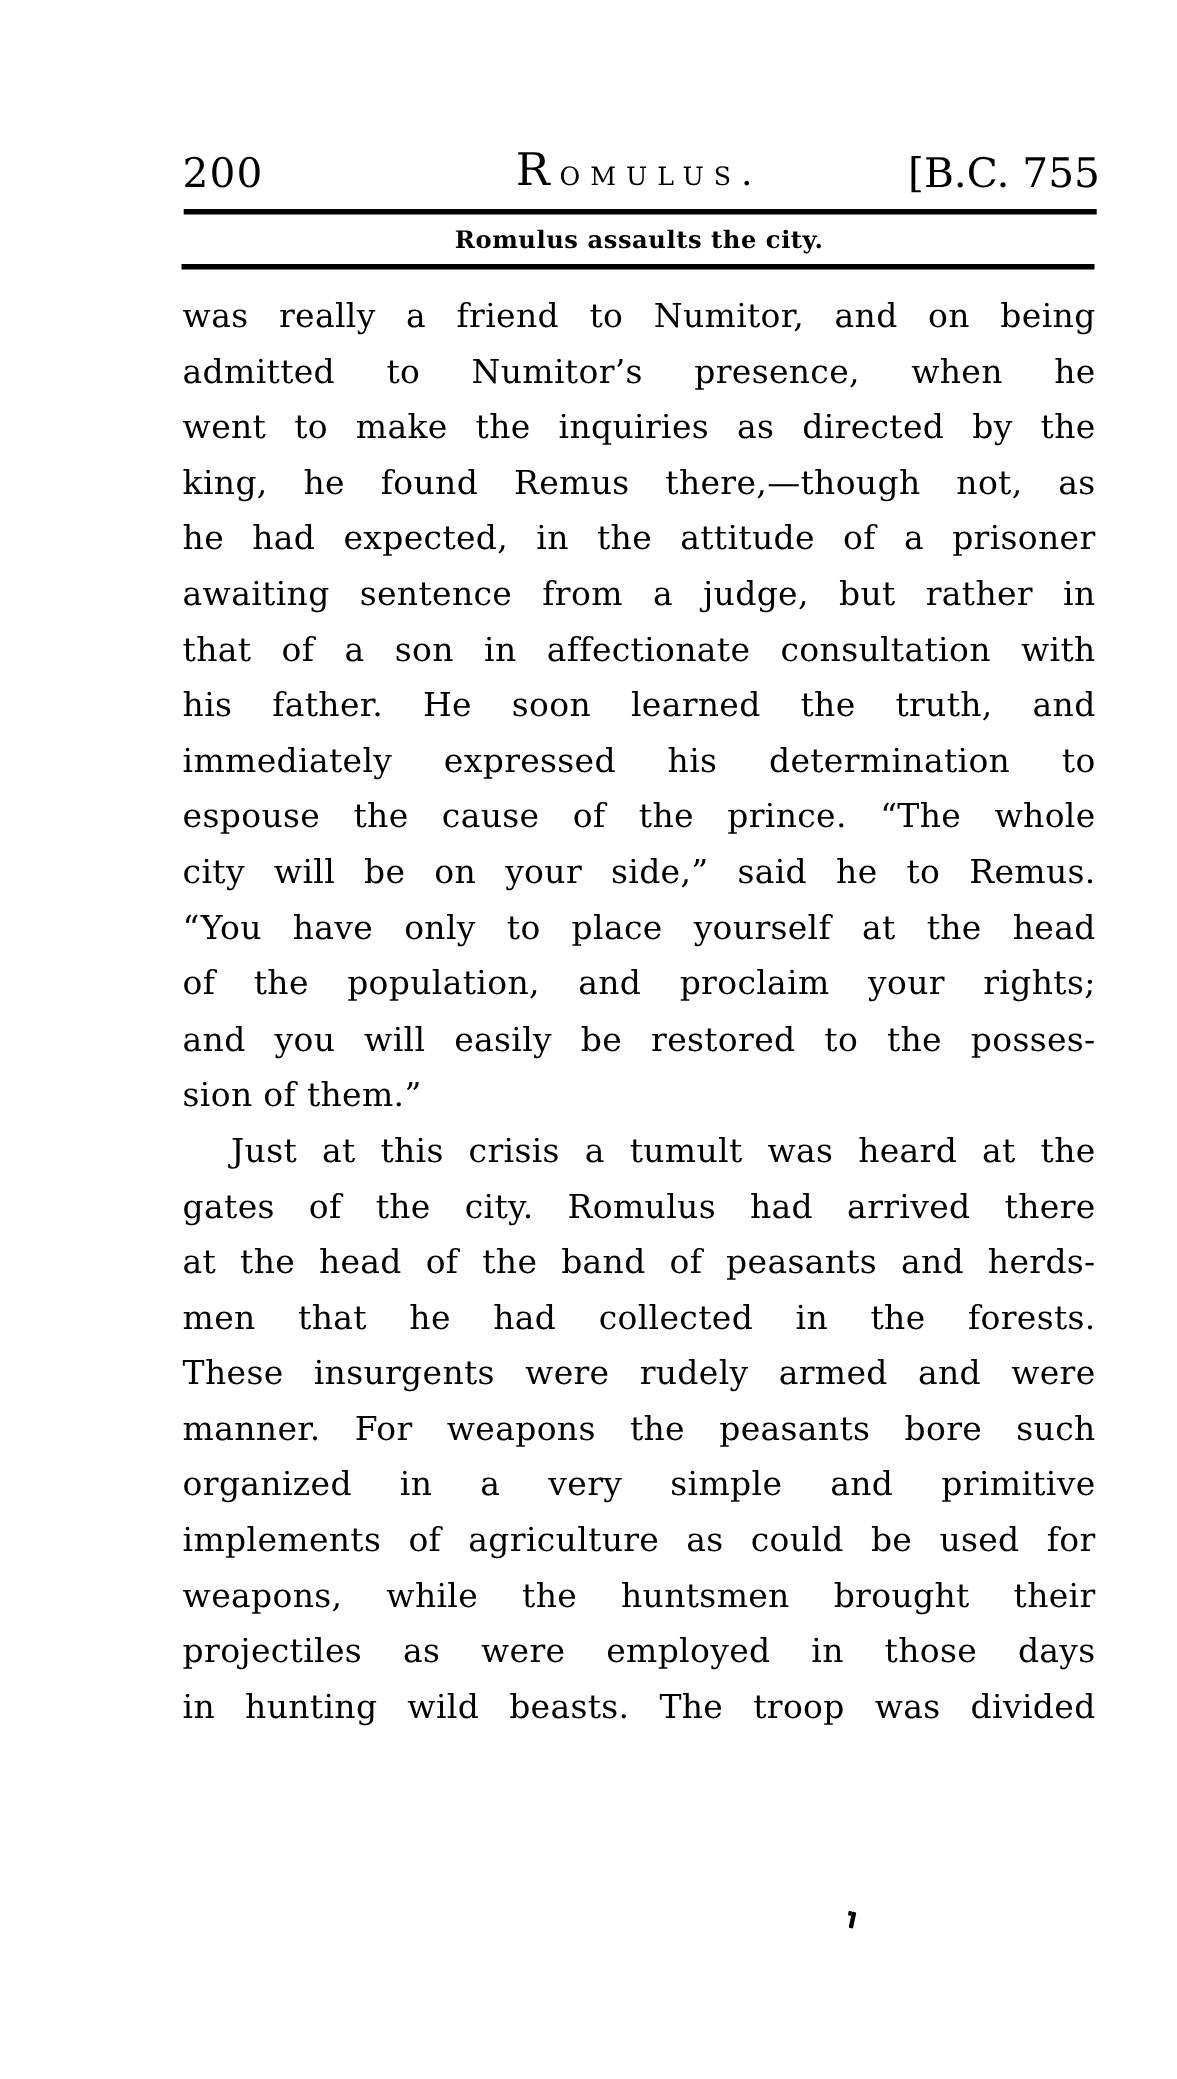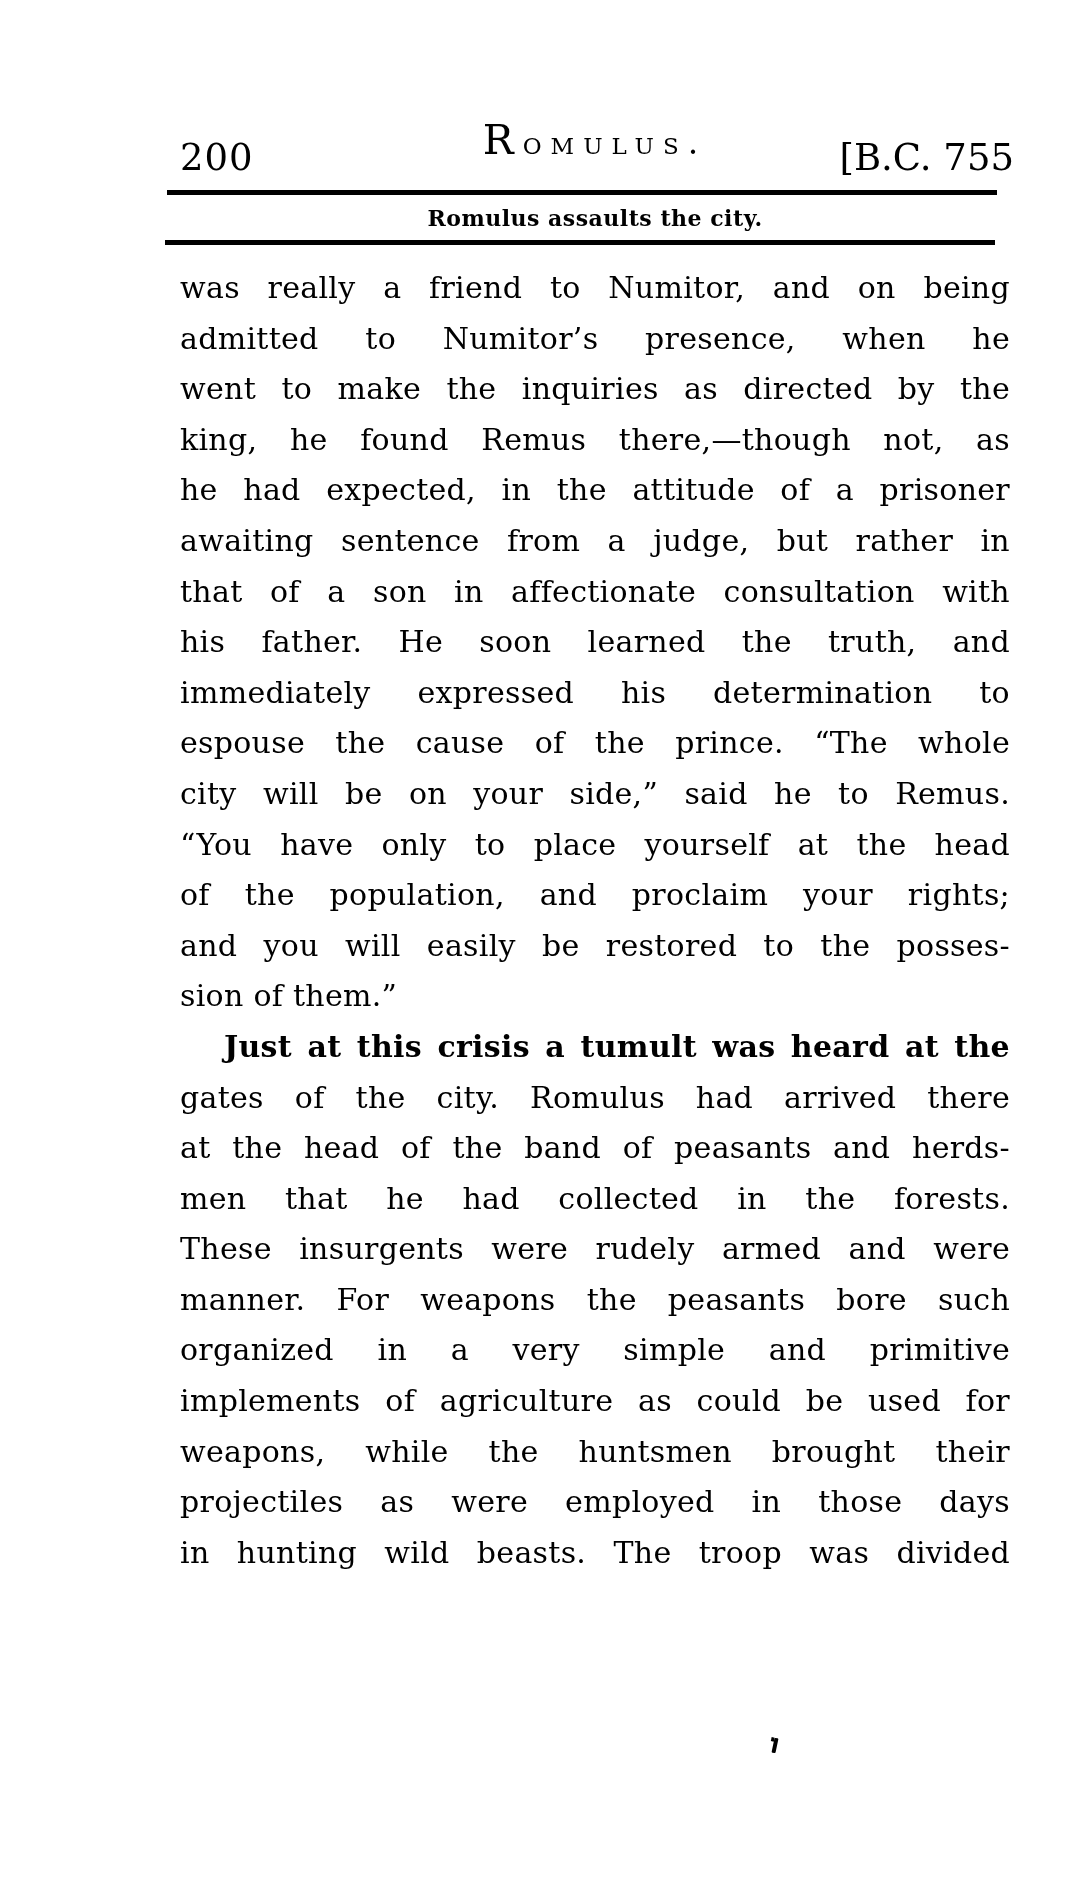--- a/index.html
+++ b/index.html
@@ -13,21 +13,20 @@
     height: 1890px;
     background: #ffffff;
     color: #000000;
     font-family: "DejaVu Serif", "Liberation Serif", serif;
     overflow: hidden;
   }
   .column {
     position: absolute;
     left: 166px;
     width: 830px;
-    margin-left: 14px;
   }
   
   .header-band {
     top: 120px;
     height: 56px;
   }
   .header-inner {
     position: relative;
     width: 100%;
     height: 100%;
@@ -37,21 +36,21 @@
     left: 0;
     bottom: 0;
     font-size: 37px;
     line-height: 1;
     letter-spacing: 1px;
   }
   .running-head {
     position: absolute;
     left: 50%;
     transform: translateX(-50%);
-    bottom: 15px;
+    bottom: 1px;
     font-size: 33px;
     line-height: 1;
     font-variant: small-caps;
     letter-spacing: 9px;
     white-space: nowrap;
   }
   .running-head::first-letter {
     font-size: 41px;
   }
   .era-marker {
@@ -98,21 +97,20 @@
   .bodyline {
     text-align: justify;
     text-align-last: justify;
     white-space: normal;
   }
   .paragraph-1 .bodyline:last-child {
     text-align-last: left;
   }
   .paragraph-2 .bodyline:first-child {
     text-indent: 44px;
-    font-weight: bold;
   }
   
   .ink-speck {
     position: absolute;
     left: 773px;
     top: 1738px;
     width: 4px;
     height: 15px;
     background: #000000;
     transform: rotate(12deg);

